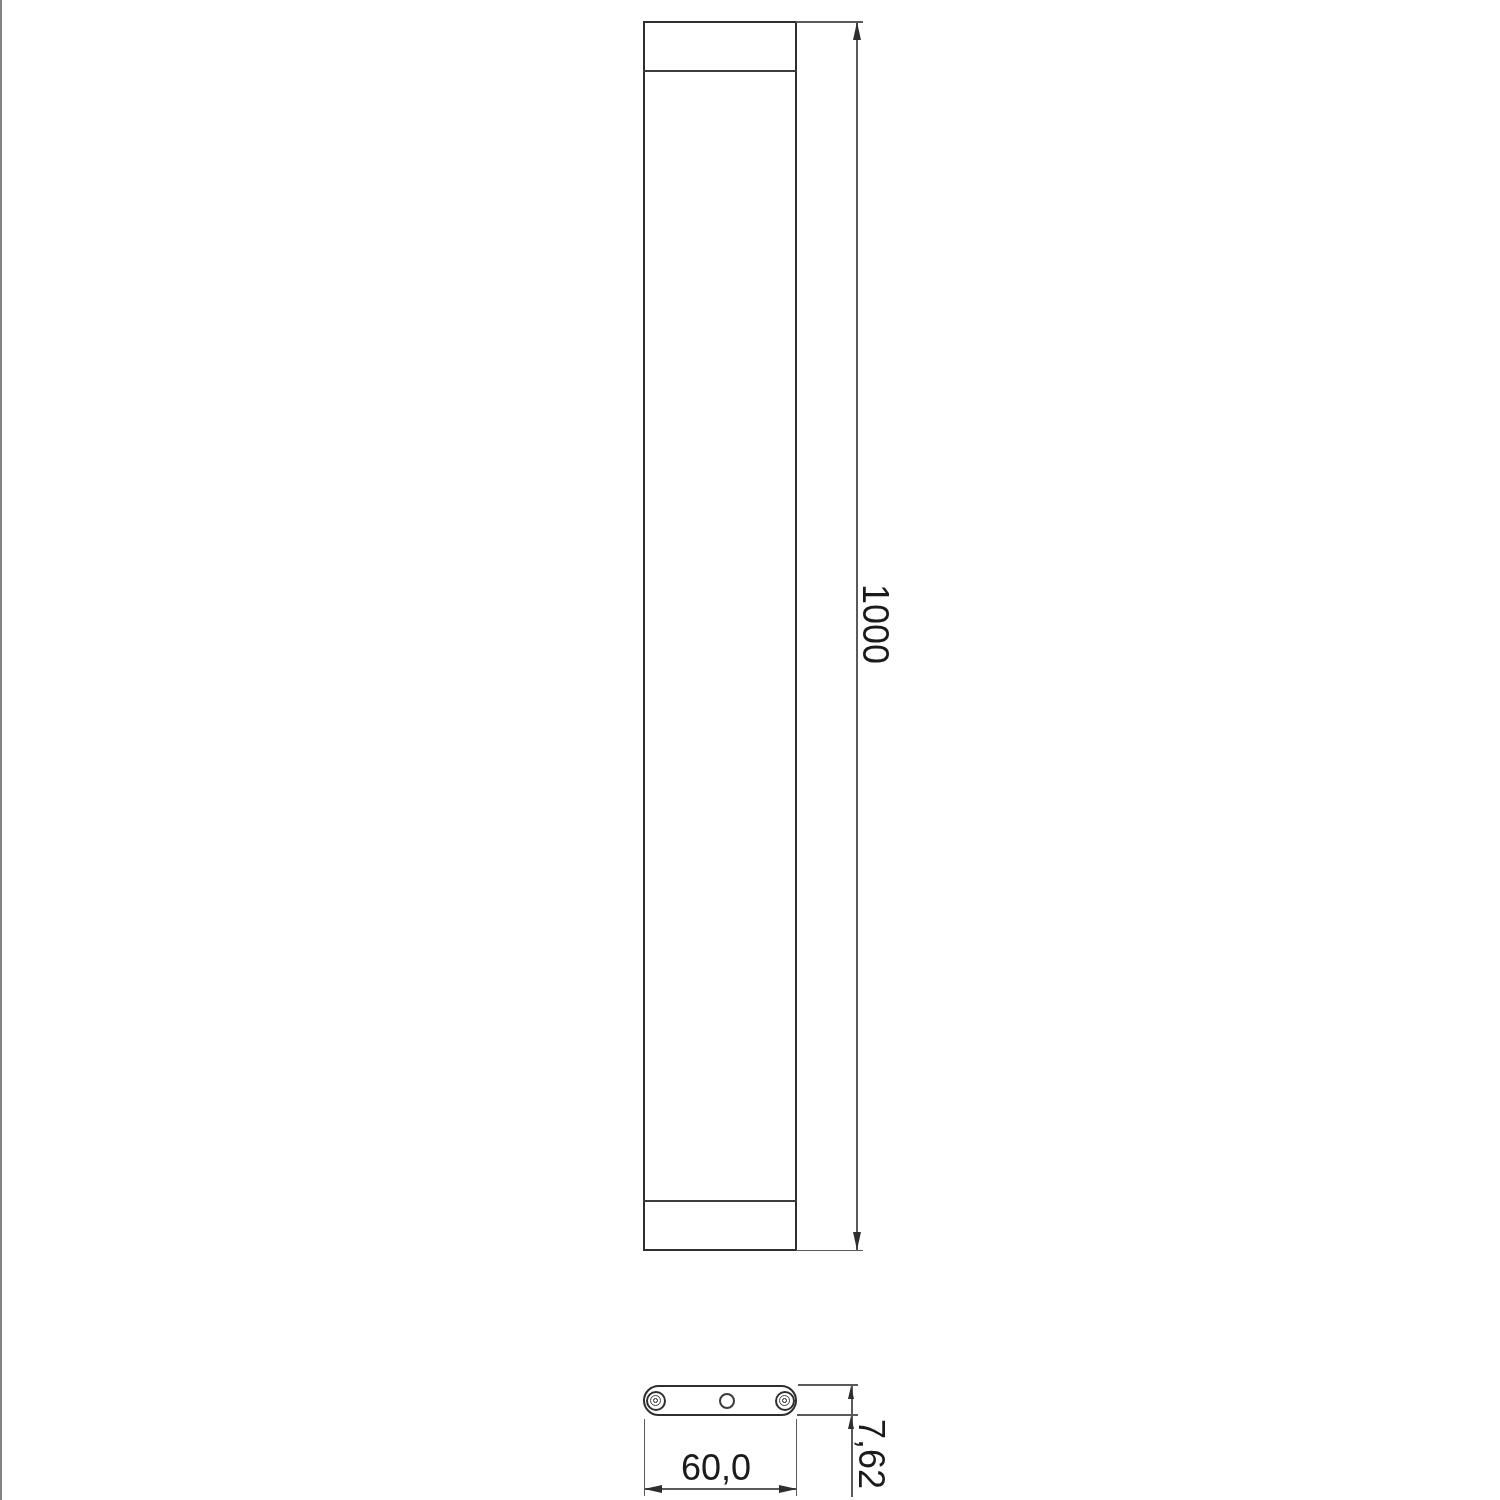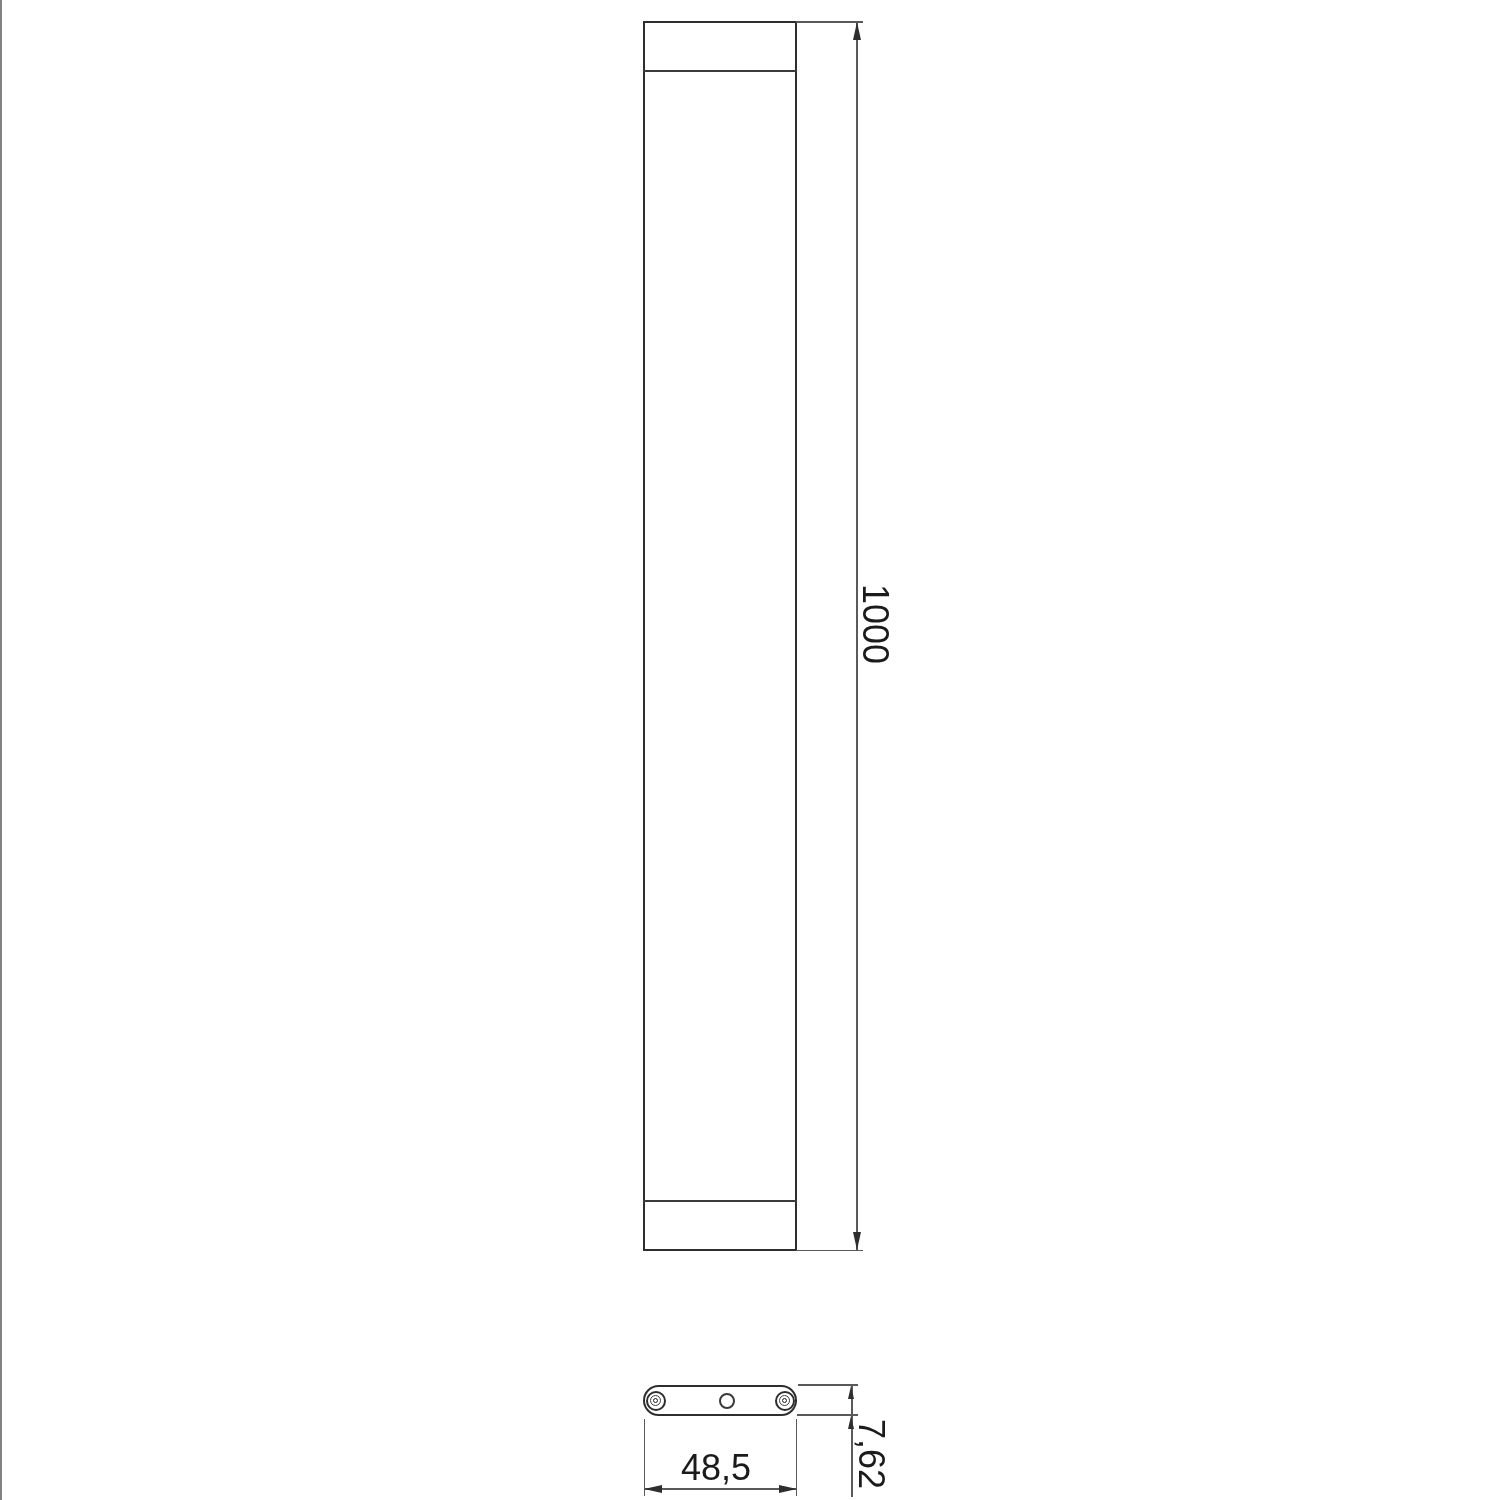--- a/index.html
+++ b/index.html
@@ -160,21 +160,21 @@
       <div class="ring screw-core"></div>
     </div>
   </div>
 
   <div>
     <div class="vline ext-w-left"></div>
     <div class="vline ext-w-right"></div>
     <div class="hline dim-w-line"></div>
     <div class="arrow arrow-left"></div>
     <div class="arrow arrow-right"></div>
-    <div class="dim-text label-width">48,5</div>
+    <div class="dim-text label-width">60,0</div>
   </div>
 
   <div>
     <div class="hline ext-h-top"></div>
     <div class="hline ext-h-bottom"></div>
     <div class="vline dim-h-line"></div>
     <div class="arrow arrow-h-top"></div>
     <div class="arrow arrow-h-bottom"></div>
     <div class="dim-text vtext label-height">7,62</div>
   </div>

